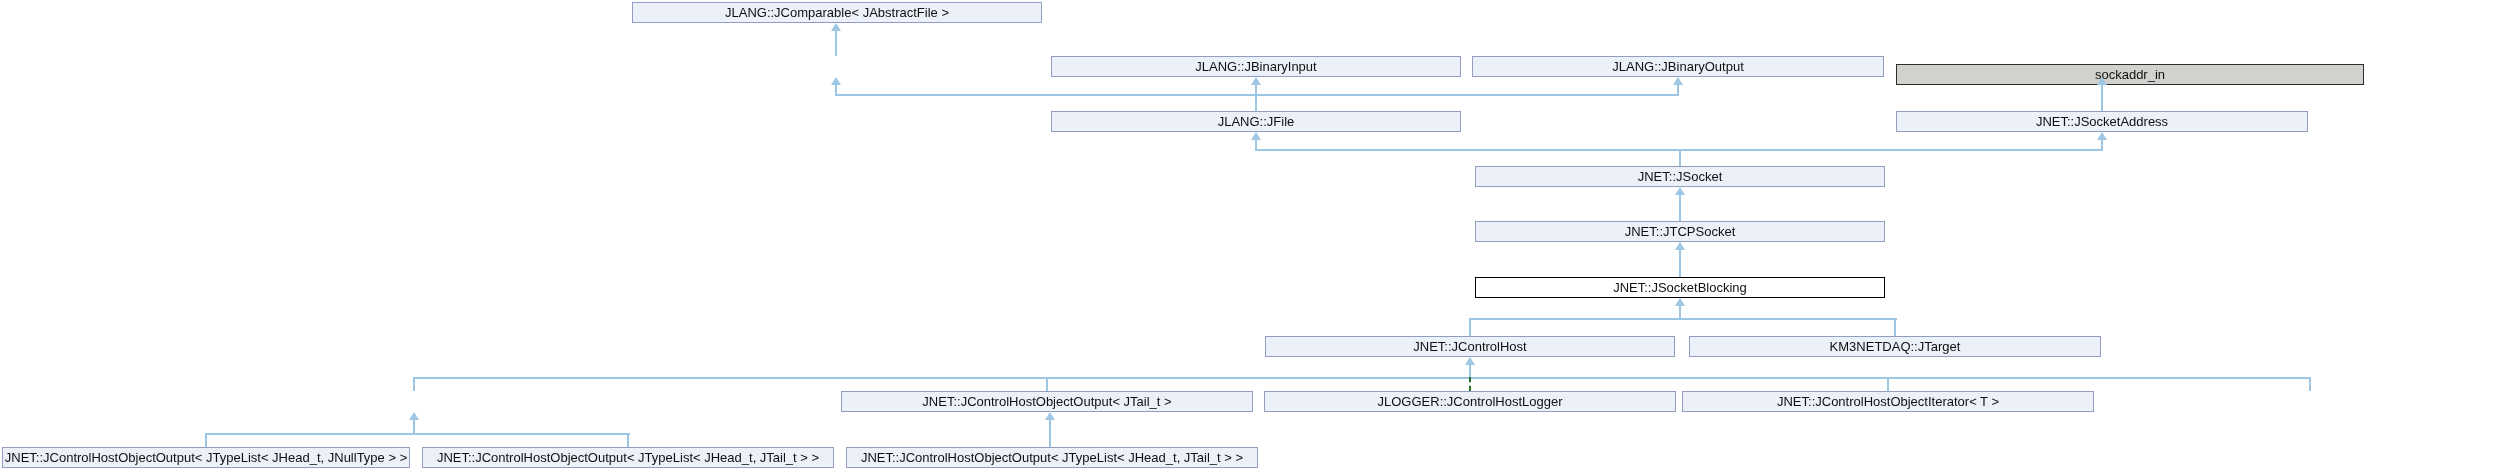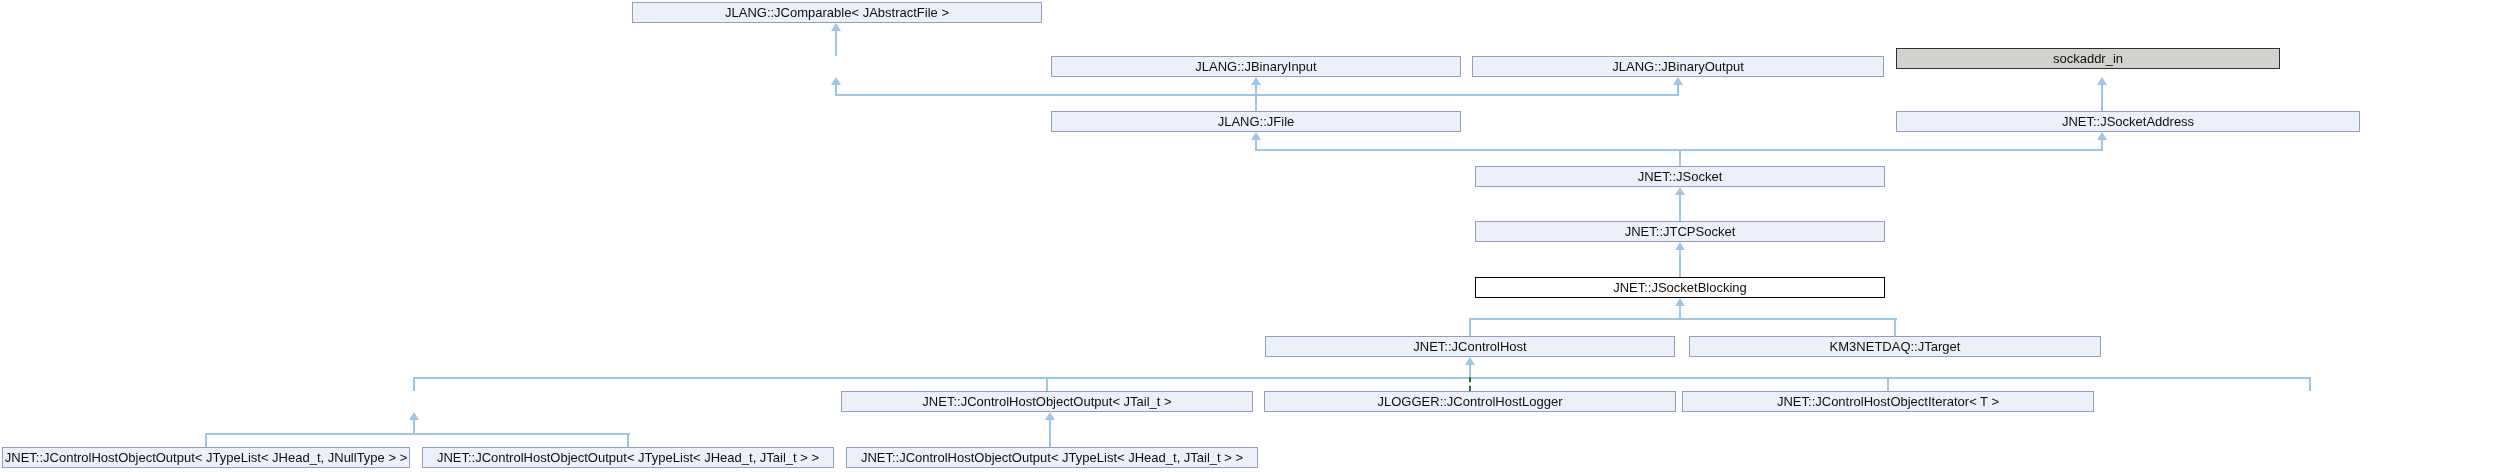--- a/index.html
+++ b/index.html
@@ -26,24 +26,24 @@
 </style>
 </head>
 <body>
 
 <div class="canvas">
 
   <div class="node" style="left:632px;top:2px;width:410px">JLANG::JComparable&lt; JAbstractFile &gt;</div>
 
   <div class="node" style="left:1051px;top:56px;width:410px">JLANG::JBinaryInput</div>
   <div class="node" style="left:1472px;top:56px;width:412px">JLANG::JBinaryOutput</div>
-  <div class="node plain" style="left:1896px;top:48px;width:384px">sockaddr_in</div>
+  <div class="node plain" style="left:1896px;top:64px;width:468px">sockaddr_in</div>
 
   <div class="node" style="left:1051px;top:111px;width:410px">JLANG::JFile</div>
-  <div class="node" style="left:1896px;top:111px;width:464px">JNET::JSocketAddress</div>
+  <div class="node" style="left:1896px;top:111px;width:412px">JNET::JSocketAddress</div>
 
   <div class="node" style="left:1475px;top:166px;width:410px">JNET::JSocket</div>
   <div class="node" style="left:1475px;top:221px;width:410px">JNET::JTCPSocket</div>
   <div class="node focus" style="left:1475px;top:277px;width:410px">JNET::JSocketBlocking</div>
 
   <div class="node" style="left:1265px;top:336px;width:410px">JNET::JControlHost</div>
   <div class="node" style="left:1689px;top:336px;width:412px">KM3NETDAQ::JTarget</div>
 
   <div class="node" style="left:841px;top:391px;width:412px">JNET::JControlHostObjectOutput&lt; JTail_t &gt;</div>
   <div class="node" style="left:1264px;top:391px;width:412px">JLOGGER::JControlHostLogger</div>

